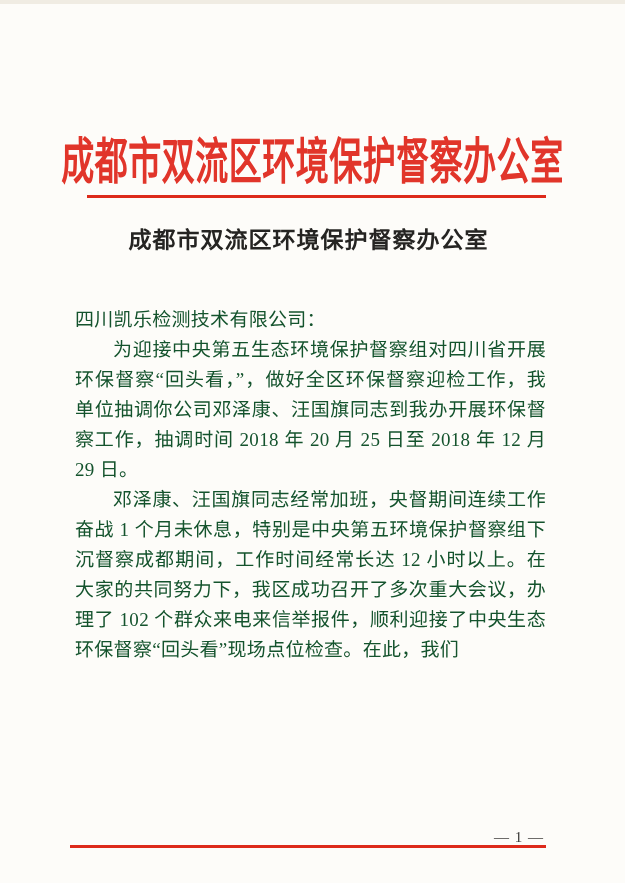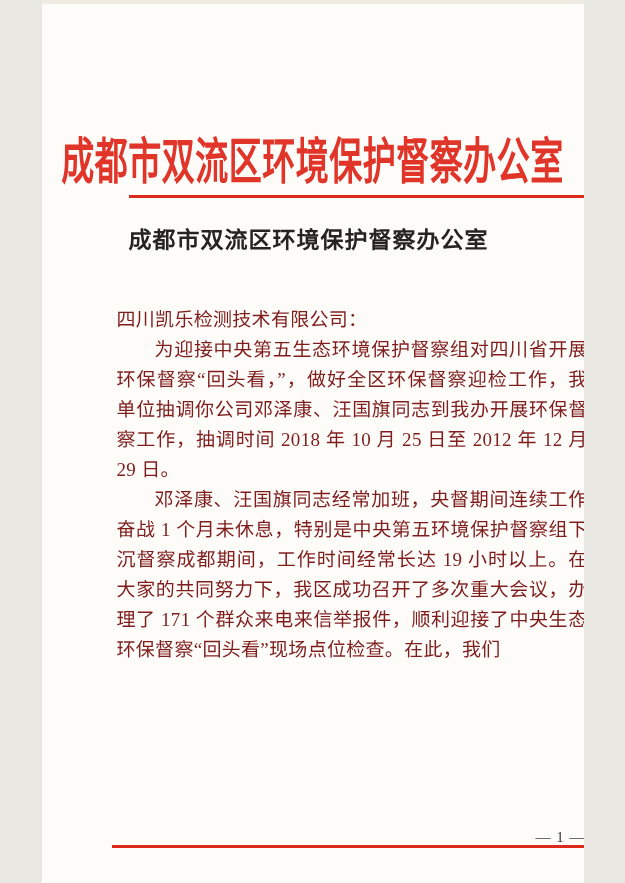--- a/index.html
+++ b/index.html
@@ -2,21 +2,21 @@
 <html lang="zh-CN"><head>
 <meta charset="utf-8">
 <style>
   html, body {
     margin: 0;
     padding: 0;
     background: #e9e7e2;
   }
   .page {
     position: relative;
-    width: 542px;
+    width: 625px;
     height: 883px;
     margin: 0 auto;
     background: #fdfcf9;
     overflow: hidden;
     font-family: "Liberation Serif", "DejaVu Serif", serif;
   }
   .scan-edge-top {
     position: absolute;
     top: 0; left: 0; right: 0;
     height: 4px;
@@ -61,21 +61,21 @@
     letter-spacing: 1px;
   }
   
   .body-block {
     position: absolute;
     top: 305px;
     left: 75px;
     width: 471px;
     font-size: 19px;
     line-height: 30px;
-    color: #7f1d1d;
+    color: #14532d;
     text-align: justify;
     letter-spacing: 0.3px;
   }
   .body-block p {
     margin: 0;
   }
   .body-block p.indent {
     text-indent: 2em;
   }
   
@@ -108,21 +108,21 @@
   <div class="letterhead">成都市双流区环境保护督察办公室</div>
 
   <div class="letterhead-rule"></div>
 
   <div class="doc-title">
     <div>成都市双流区环境保护督察办公室</div>
   </div>
 
   <div class="body-block">
     <p>四川凯乐检测技术有限公司：</p>
-    <p class="indent">为迎接中央第五生态环境保护督察组对四川省开展环保督察“回头看，”，做好全区环保督察迎检工作，我单位抽调你公司邓泽康、汪国旗同志到我办开展环保督察工作，抽调时间 2018 年 10 月 25 日至 2012 年 12 月 29 日。</p>
-    <p class="indent">邓泽康、汪国旗同志经常加班，央督期间连续工作奋战 1 个月未休息，特别是中央第五环境保护督察组下沉督察成都期间，工作时间经常长达 19 小时以上。在大家的共同努力下，我区成功召开了多次重大会议，办理了 171 个群众来电来信举报件，顺利迎接了中央生态环保督察“回头看”现场点位检查。在此，我们</p>
+    <p class="indent">为迎接中央第五生态环境保护督察组对四川省开展环保督察“回头看，”，做好全区环保督察迎检工作，我单位抽调你公司邓泽康、汪国旗同志到我办开展环保督察工作，抽调时间 2018 年 20 月 25 日至 2018 年 12 月 29 日。</p>
+    <p class="indent">邓泽康、汪国旗同志经常加班，央督期间连续工作奋战 1 个月未休息，特别是中央第五环境保护督察组下沉督察成都期间，工作时间经常长达 12 小时以上。在大家的共同努力下，我区成功召开了多次重大会议，办理了 102 个群众来电来信举报件，顺利迎接了中央生态环保督察“回头看”现场点位检查。在此，我们</p>
   </div>
 
   <div class="footer-rule"></div>
 
   <div class="page-number">— 1 —</div>
 
 </div>
 
 </body></html>

